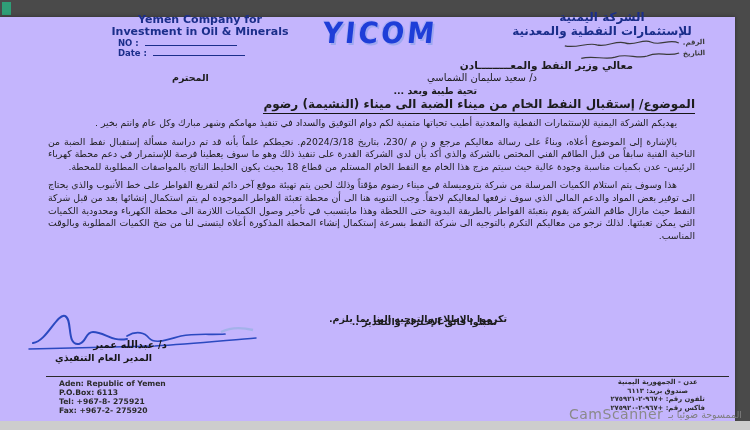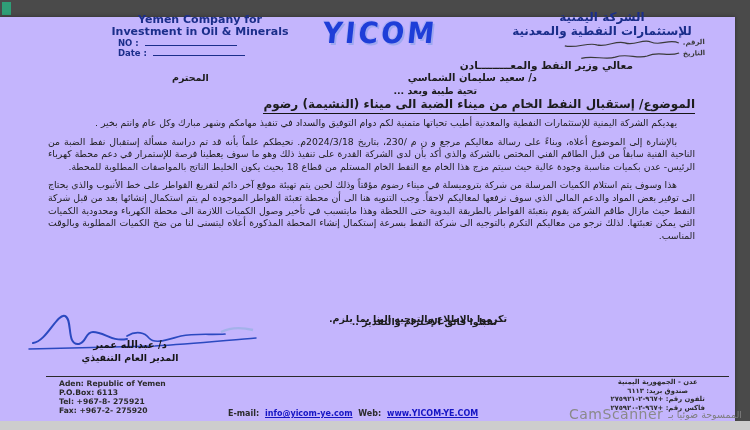--- a/index.html
+++ b/index.html
@@ -27,39 +27,39 @@
           text-shadow:2px 2px 0 rgba(125,155,230,.55), -1px -1px 0 rgba(125,155,230,.35); }
   .hdr-ar { position:absolute; right:28px; top:-7px; width:210px; text-align:center; direction:rtl;
             color:#1b2e8a; font-weight:bold; font-size:12px; line-height:14px; }
   .handwritten { position:absolute; right:30px; top:22px; width:170px; direction:rtl; transform:rotate(-2deg); }
   .hw-row { display:flex; direction:rtl; align-items:center; gap:2px; color:#3a3a3a; font-size:7px; font-weight:bold; }
 
   
   .ar { direction:rtl; color:#1c1c1c; }
   .greeting   { position:absolute; right:102px; top:42px;  font-size:10.5px; font-weight:bold; }
   .honorific  { position:absolute; left:172px;  top:55px;  font-size:9.5px;  font-weight:bold; direction:rtl; color:#1c1c1c;}
-  .recip-name { position:absolute; right:198px; top:55px;  font-size:10px;   font-weight:bold;text-align:center; }
+  .recip-name { position:absolute; right:198px; top:55px;  font-size:10px;   font-weight:normal;text-align:center; }
   .salutation { position:absolute; right:258px; top:68px;  font-size:9.5px;  font-weight:bold; }
   .subject    { position:absolute; right:40px;  top:80px;  font-size:12px;  font-weight:bold;
                 border-bottom:1.2px solid #151515; padding-bottom:2px; letter-spacing:.2px; }
 
   
   .letter-body { position:absolute; right:40px; left:48px; top:100px;
                  font-size:9.3px; line-height:12.6px; text-align:justify; color:#212121; }
   .letter-body p { text-indent:18px; margin-bottom:3px; }
   .letter-body p.gap { margin-bottom:6px; }
 
   .closing1 { position:absolute; right:228px; top:276px; font-size:9.5px; font-weight:bold;margin-top:20px; }
   .closing2 { position:absolute; right:238px; top:299px; font-size:9.5px; font-weight:bold; }
 
   
   .sig-svg   { position:absolute; left:25px; top:288px; }
   .sig-name  { position:absolute; left:60px; top:322px; width:140px; text-align:center;
                font-size:10px; font-weight:bold; direction:rtl; color:#161616; }
-  .sig-title { position:absolute; left:55px; top:335px; width:150px; text-align:center;
+  .sig-title { position:absolute; left:55px; top:335px; width:150px; text-align:left;
                font-size:9.5px; font-weight:bold; direction:rtl; color:#161616; }
 
   
   .footer-line { position:absolute; left:46px; right:6px; top:359px; border-top:1.4px solid #2a2a2a; }
   .ftr-en { position:absolute; left:52px; top:362px; font-size:7.6px; line-height:9px; font-weight:bold; color:#2b2b2b;margin-left:7px; }
   .ftr-ar { position:absolute; right:30px; top:361px; font-size:6.8px; line-height:8.6px; font-weight:bold;
             color:#2b2b2b; direction:rtl; text-align:center; }
   .ftr-contact { position:absolute; left:228px; top:392px; font-size:8px; font-weight:bold; color:#2b2b2b; }
   .ftr-contact .lnk { color:#1515c4; text-decoration:underline; margin:0 3px; }
 
@@ -139,26 +139,20 @@
     <div>Fax:   +967-2- 275920</div>
   </div>
 
   <div class="ftr-ar">
     <div>عدن - الجمهورية اليمنية</div>
     <div>صندوق بريد: ٦١١٣</div>
     <div>تلفون رقم: +٩٦٧-٢-٢٧٥٩٢١</div>
     <div>فاكس رقم: +٩٦٧-٢-٢٧٥٩٢٠</div>
   </div>
 
-  <div class="ftr-contact">
-    <span>E-mail:</span>
-    <span class="lnk">info@yicom-ye.com</span>
-    <span>Web:</span>
-    <span class="lnk">www.YICOM-YE.COM</span>
-  </div>
 
 </div>
 
 <div class="bottom-strip"></div>
 
 <div class="watermark">
   <span class="wm-ar">الممسوحة ضوئيا بـ</span>
   <span class="wm-brand">CamScanner</span>
 </div>
 

